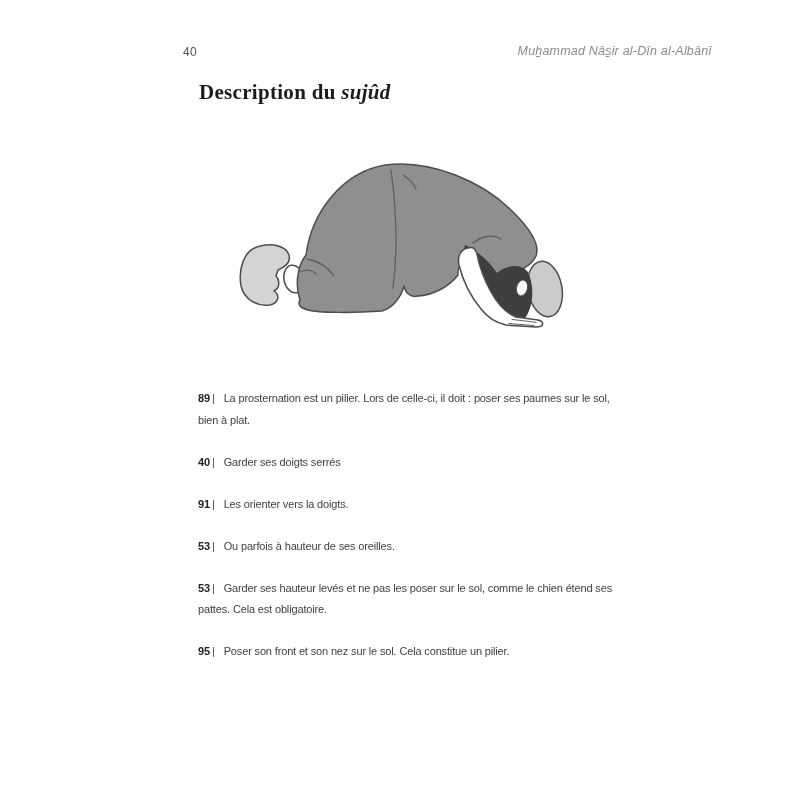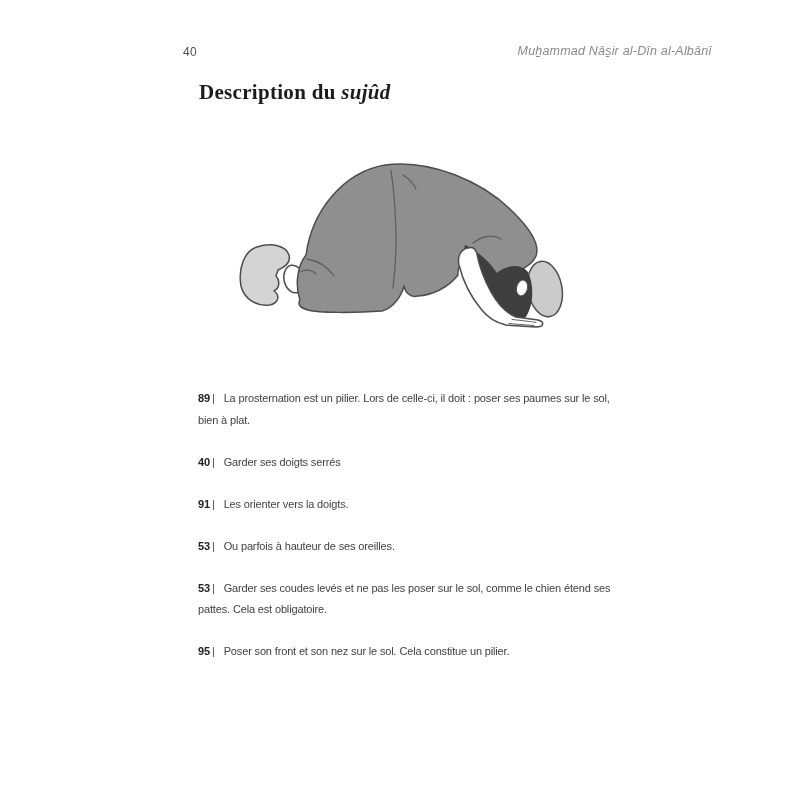--- a/index.html
+++ b/index.html
@@ -70,17 +70,17 @@
       <path class="thin" d="M 312,171.5 C 322,172.5 330,173.5 336,174.5"></path>
       <path class="thin" d="M 309,175.5 C 319,176.5 328,177 334,177.5"></path>
     </svg>
   </div>
 
   <div class="items">
     <p class="item"><span class="num">89</span><span class="bar">|</span><span>La prosternation est un pilier. Lors de celle-ci, il doit : poser ses paumes sur le sol, bien à plat.</span></p>
     <p class="item"><span class="num">40</span><span class="bar">|</span><span>Garder ses doigts serrés</span></p>
     <p class="item"><span class="num">91</span><span class="bar">|</span><span>Les orienter vers la doigts.</span></p>
     <p class="item"><span class="num">53</span><span class="bar">|</span><span>Ou parfois à hauteur de ses oreilles.</span></p>
-    <p class="item"><span class="num">53</span><span class="bar">|</span><span>Garder ses coudes levés et ne pas les poser sur le sol, comme le chien étend ses pattes. Cela est obligatoire.</span></p>
+    <p class="item"><span class="num">53</span><span class="bar">|</span><span>Garder ses hauteur levés et ne pas les poser sur le sol, comme le chien étend ses pattes. Cela est obligatoire.</span></p>
     <p class="item"><span class="num">95</span><span class="bar">|</span><span>Poser son front et son nez sur le sol. Cela constitue un pilier.</span></p>
   </div>
 
 </div>
 
 </body></html>

